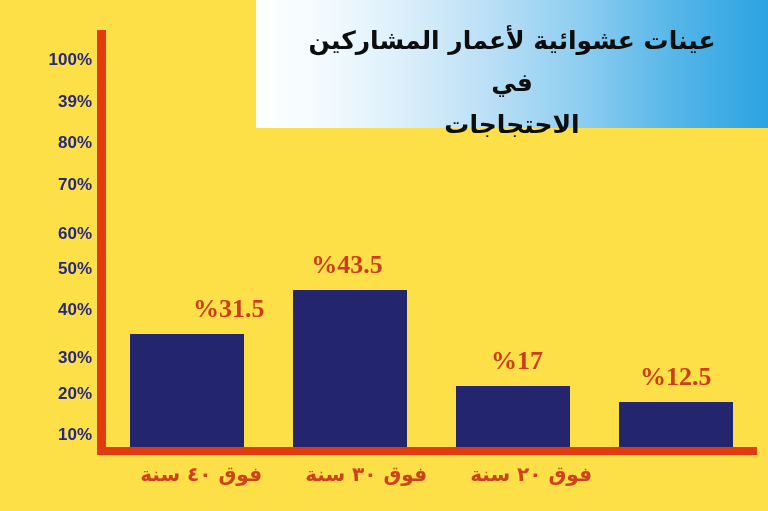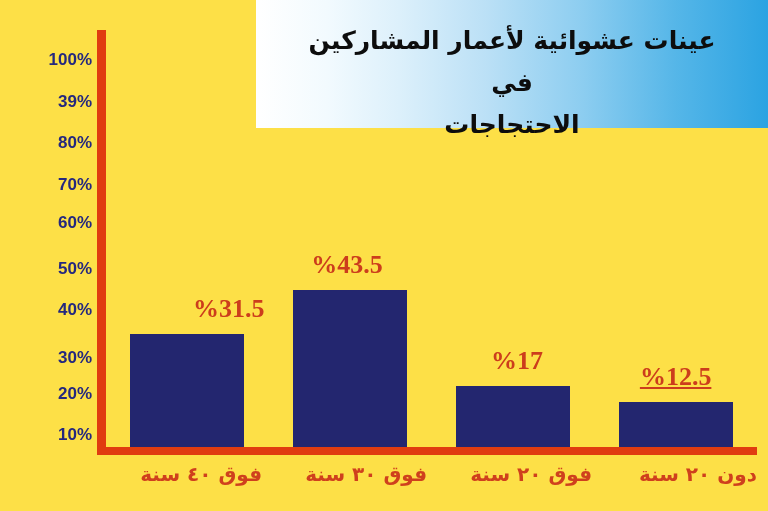--- a/index.html
+++ b/index.html
@@ -146,42 +146,41 @@
       <div>عينات عشوائية لأعمار المشاركين في</div>
       <div>الاحتجاجات</div>
     </div>
   </div>
 
   <div id="y-label-wrap">
       <div class="y-label" style="top: 48px;">100%</div>
       <div class="y-label" style="top: 89.7px;">39%</div>
       <div class="y-label" style="top: 131.4px;">80%</div>
       <div class="y-label" style="top: 173.1px;">70%</div>
-      <div class="y-label" style="top: 211px;">60%</div>
+      <div class="y-label" style="top: 222px;">60%</div>
       <div class="y-label" style="top: 256.5px;">50%</div>
       <div class="y-label" style="top: 298.2px;">40%</div>
       <div class="y-label" style="top: 346px;">30%</div>
       <div class="y-label" style="top: 381.6px;">20%</div>
       <div class="y-label" style="top: 423.3px;">10%</div>
     </div>
 
   <div id="y-axis"></div>
   <div id="x-axis"></div>
 
   <div id="plot">
       <div class="bar" style="left: 24.375px; width: 114px; height: 113.4px; background: rgb(35, 38, 111);"></div>
       <div class="bar-value" style="left: 4.375px; width: 154px; bottom: 123.4px; color: rgb(204, 61, 28); text-align: right;">%31.5</div>
       <div class="bar" style="left: 187.125px; width: 114px; height: 156.6px; background: rgb(35, 38, 111);"></div>
       <div class="bar-value" style="left: 164px; width: 154px; bottom: 166.6px; color: rgb(204, 61, 28);">%43.5</div>
       <div class="bar" style="left: 349.875px; width: 114px; height: 61.2px; background: rgb(35, 38, 111);"></div>
       <div class="bar-value" style="left: 334px; width: 154px; bottom: 71.2px; color: rgb(204, 61, 28);">%17</div>
       <div class="bar" style="left: 512.625px; width: 114px; height: 45px; background: rgb(35, 38, 111);"></div>
-      <div class="bar-value" style="left: 492.625px; width: 154px; bottom: 55px; color: rgb(204, 61, 28); text-decoration: underline;">%12.5</div>
+      <div class="bar-value" style="left: 492.625px; width: 154px; bottom: 55px; color: rgb(204, 61, 28);">%12.5</div>
     </div>
 
   <div id="x-labels">
-      <div class="x-label" style="left: 495px; width: 165px; color: rgb(207, 64, 29);">دون ٢٠ سنة</div>
       <div class="x-label" style="left: 330px; width: 165px; color: rgb(207, 64, 29);">فوق ٢٠ سنة</div>
       <div class="x-label" style="left: 165px; width: 165px; color: rgb(207, 64, 29);">فوق ٣٠ سنة</div>
       <div class="x-label" style="left: 0px; width: 165px; color: rgb(207, 64, 29);">فوق ٤٠ سنة</div>
     </div>
 
 </div>
 
 </body></html>

